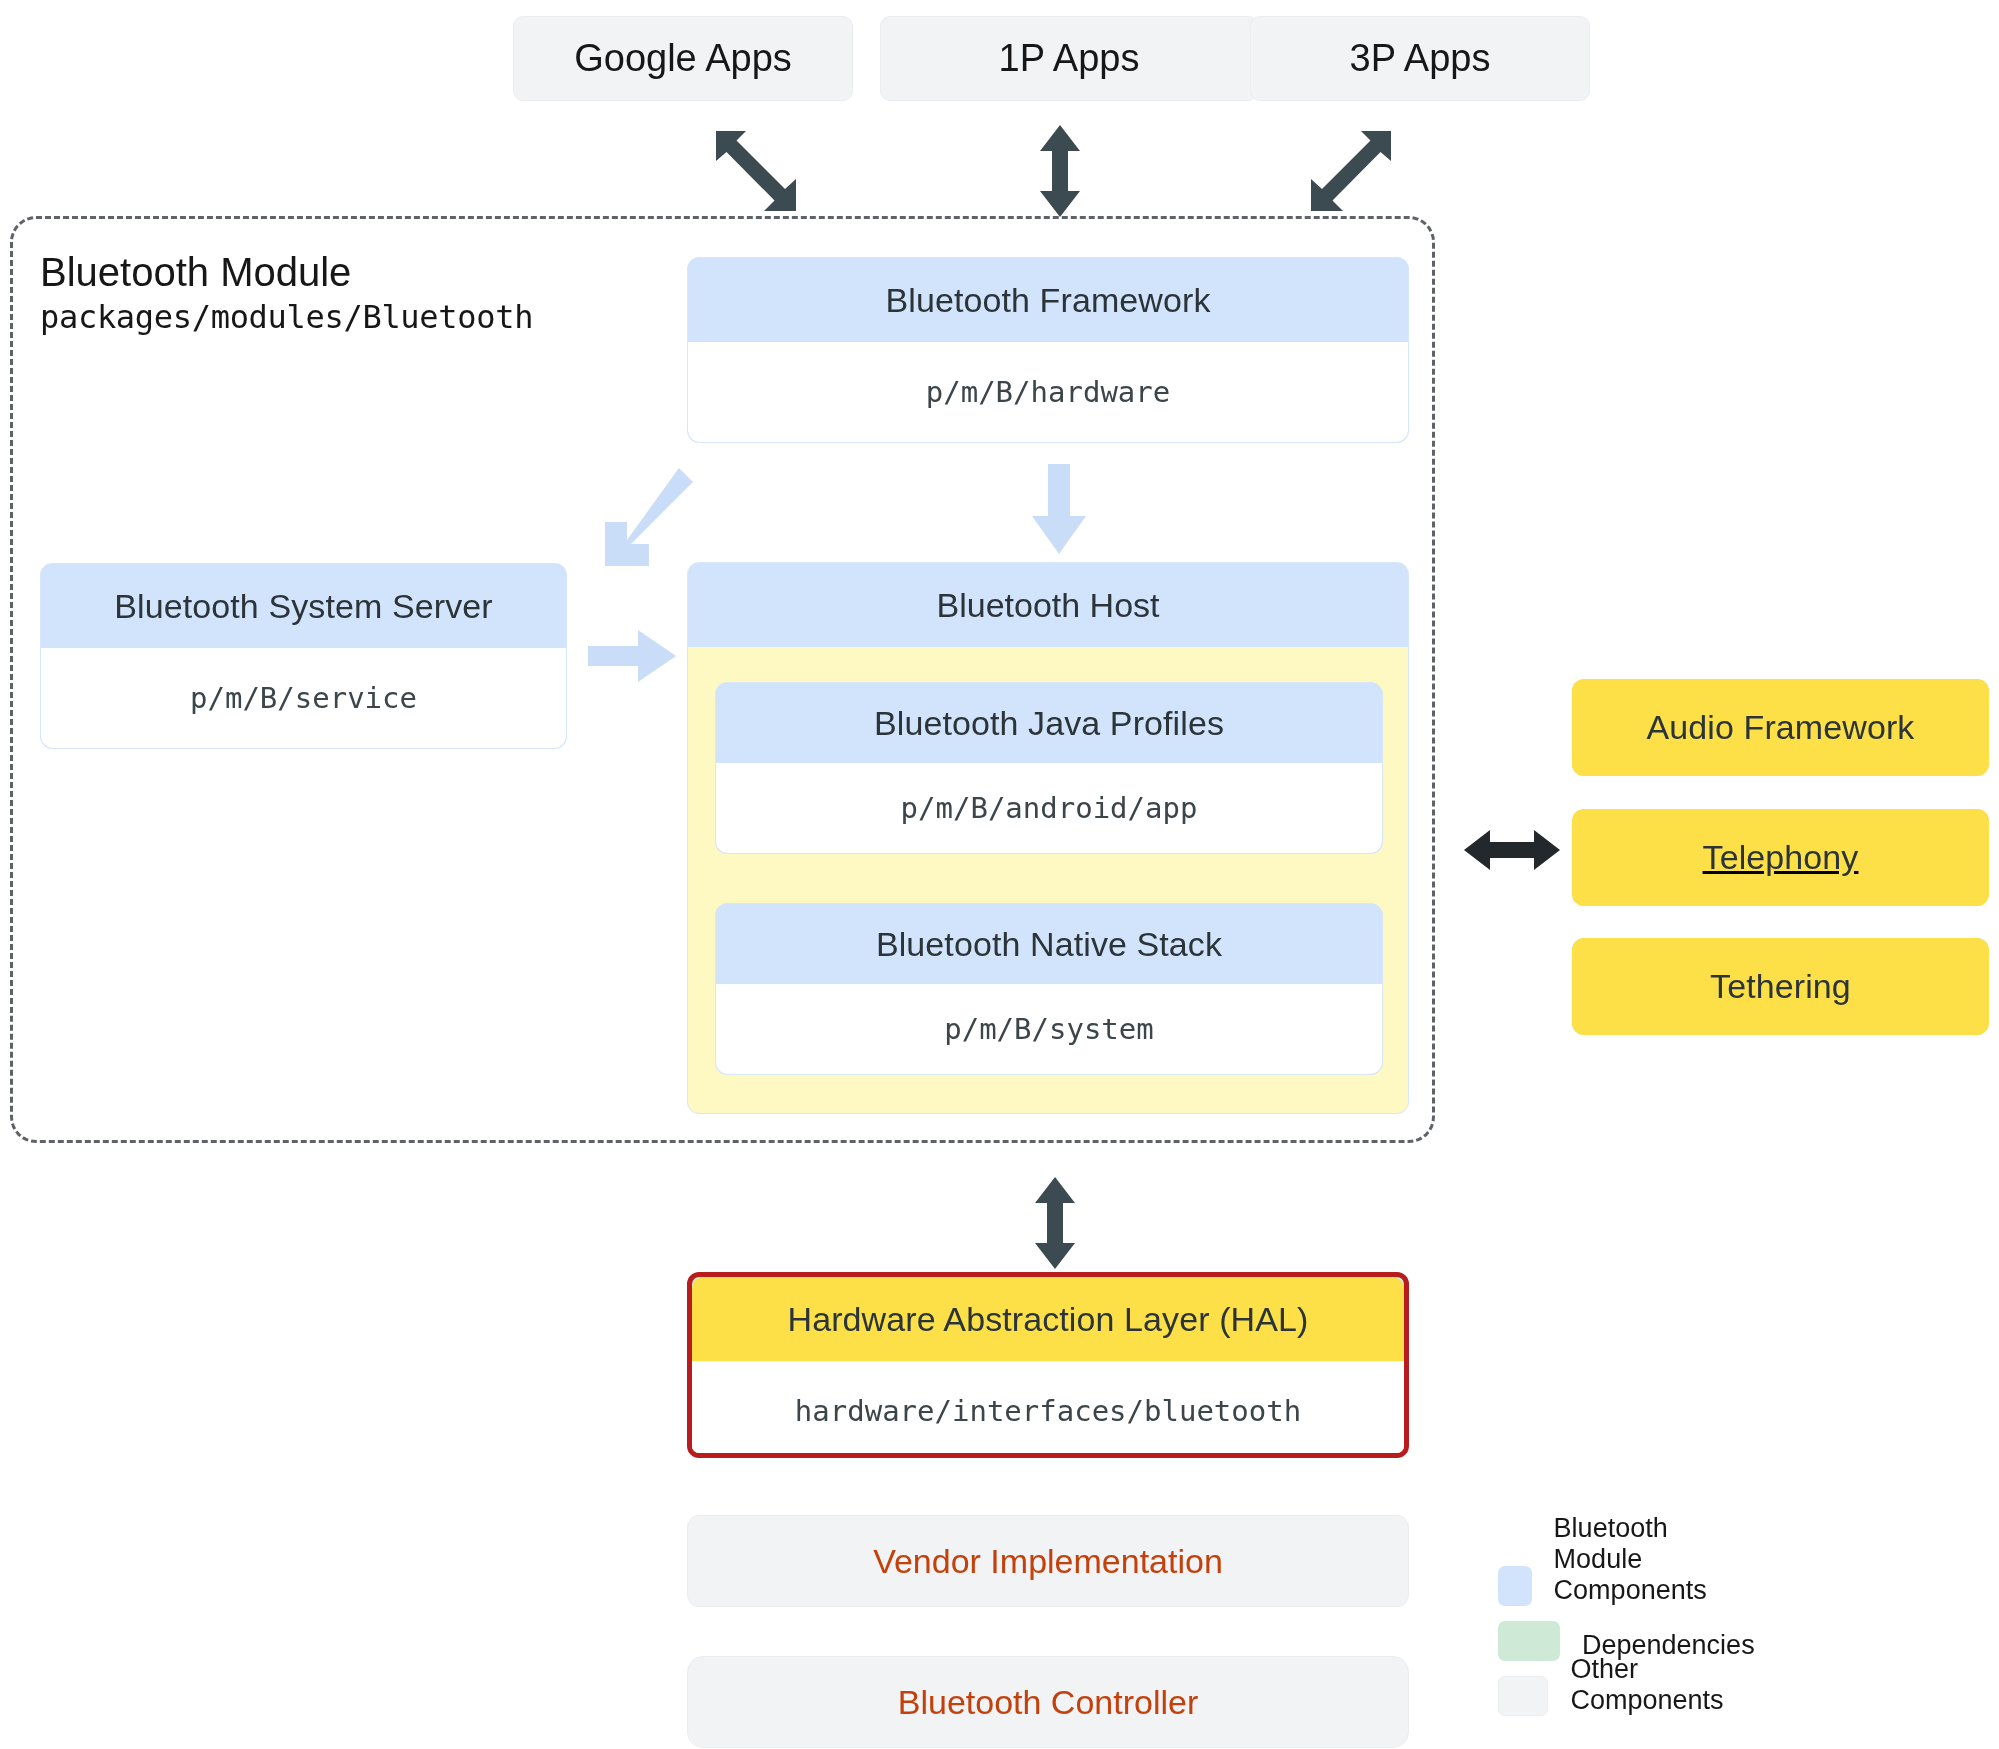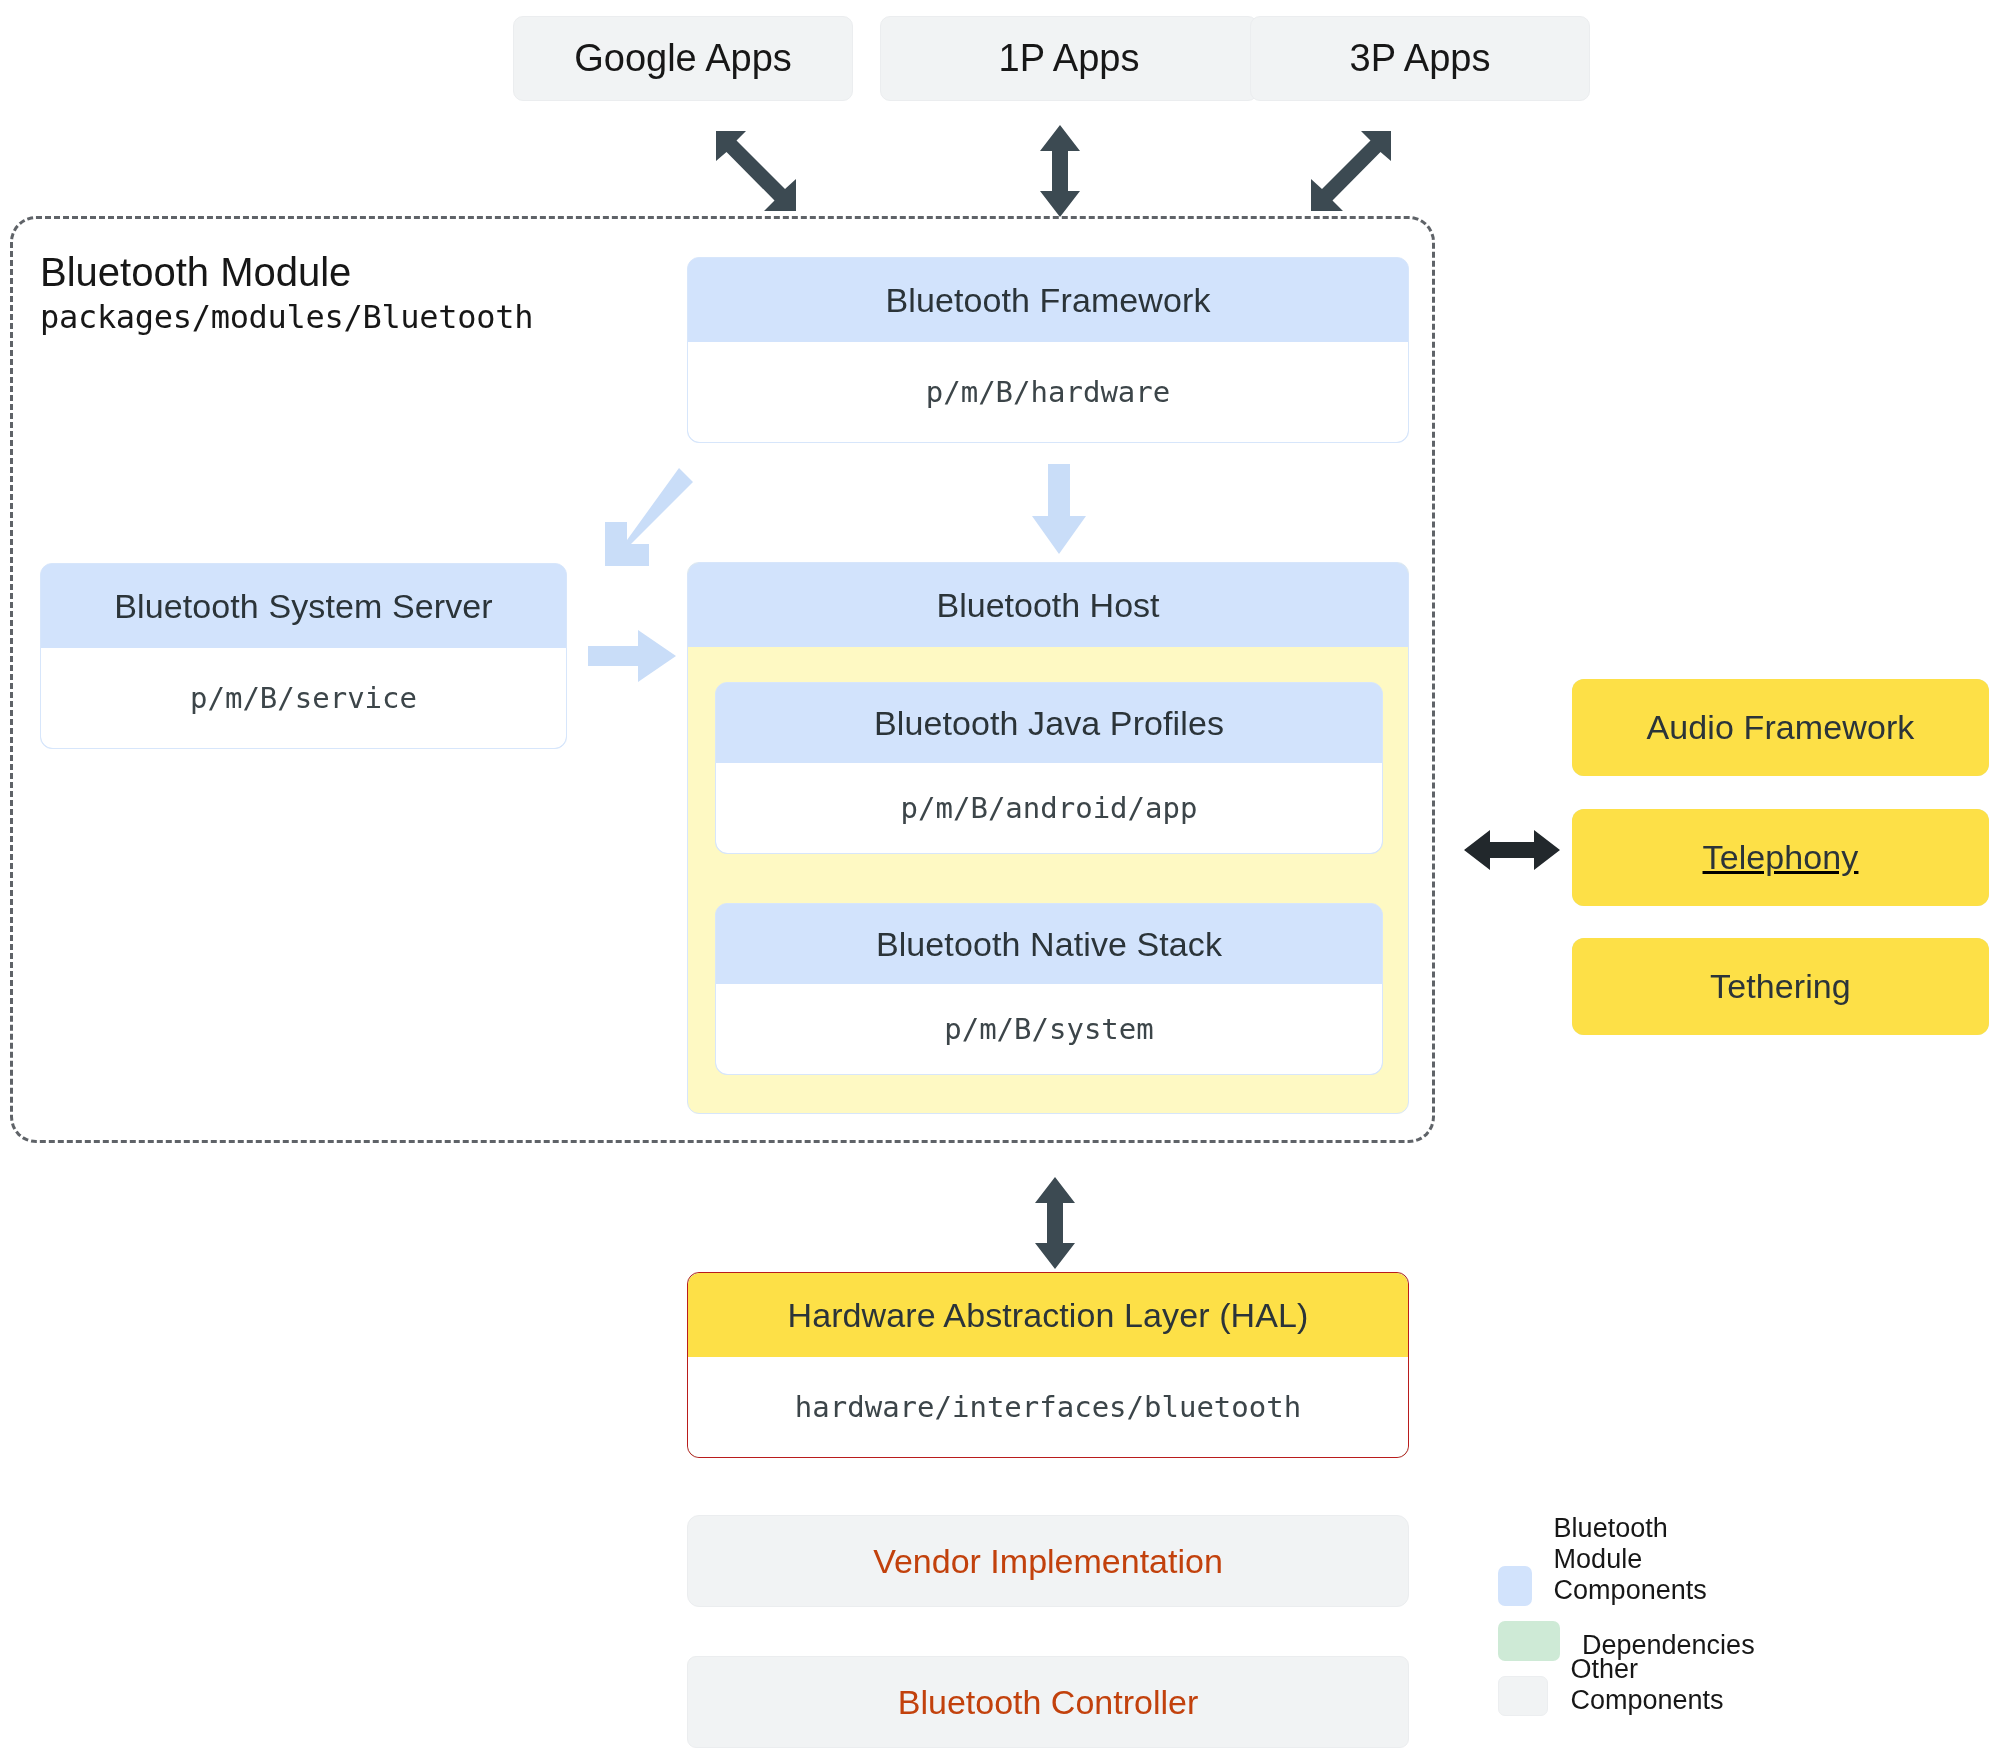--- a/index.html
+++ b/index.html
@@ -29,21 +29,21 @@
   }
   .card.split { overflow: hidden; }
 
   
   .blue { background: #d2e3fc; }
   .blue.split { border: 1px solid #d7e6fb; }
   .blue .hdr { background: #d2e3fc; }
 
   
   .green { background: #ceead6; }
-  .green.split { border: 1px solid #b91c1c; }
+  .green.split { border: 5px solid #b91c1c; }
   .green .hdr { background: #fde047; }
 
   
   .grey { background: #f1f3f4; border: 1px solid #ebedef; }
   .grey .lbl {
     width: 100%; height: 100%;
     display: flex; align-items: center; justify-content: center;
     font-size: 34px; color: #c2410c;
   }
 
@@ -201,21 +201,21 @@
 
   <div class="card green split" style="left:687px; top:1272px; width:722px; height:186px;">
     <div class="hdr" style="height:84px;">Hardware Abstraction Layer (HAL)</div>
     <div class="path" style="height:100px;">hardware/interfaces/bluetooth</div>
   </div>
 
   <div class="grey" style="position:absolute; left:687px; top:1515px; width:722px; height:92px; border-radius:12px;">
     <div class="lbl">Vendor Implementation</div>
   </div>
 
-  <div class="grey" style="position:absolute; left:687px; top:1656px; width:722px; height:92px; border-radius:9px;">
+  <div class="grey" style="position:absolute; left:687px; top:1656px; width:722px; height:92px; border-radius:16px;">
     <div class="lbl">Bluetooth Controller</div>
   </div>
 
   <div id="legend">
     <div class="leg-row">
       <div class="leg-sw" style="background:#d2e3fc;"></div>
       <div class="leg-txt">Bluetooth Module Components</div>
     </div>
     <div class="leg-row">
       <div class="leg-sw" style="background:#ceead6;"></div>

